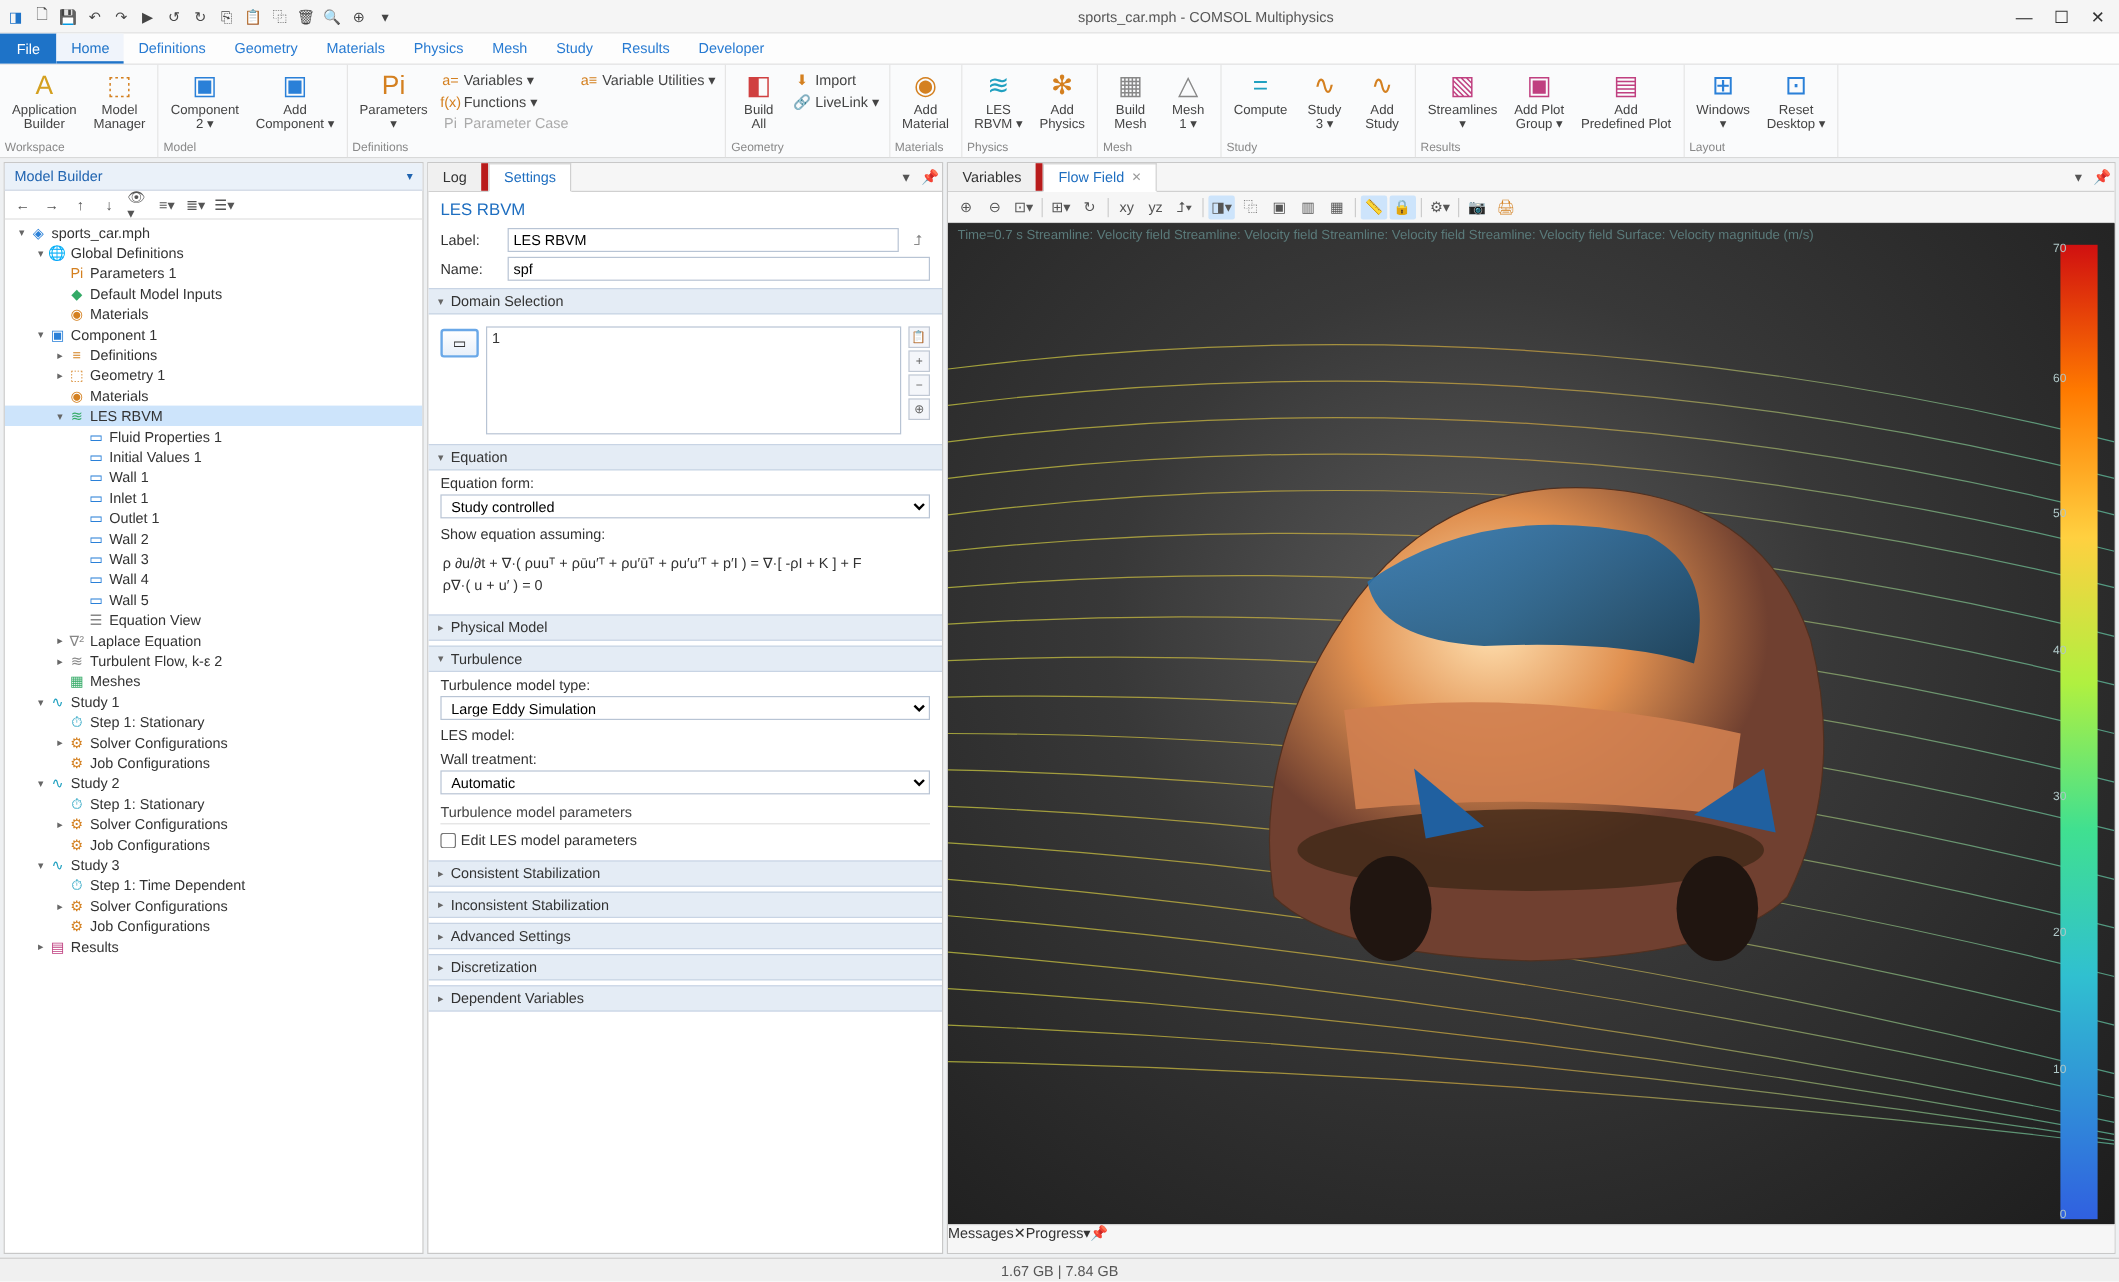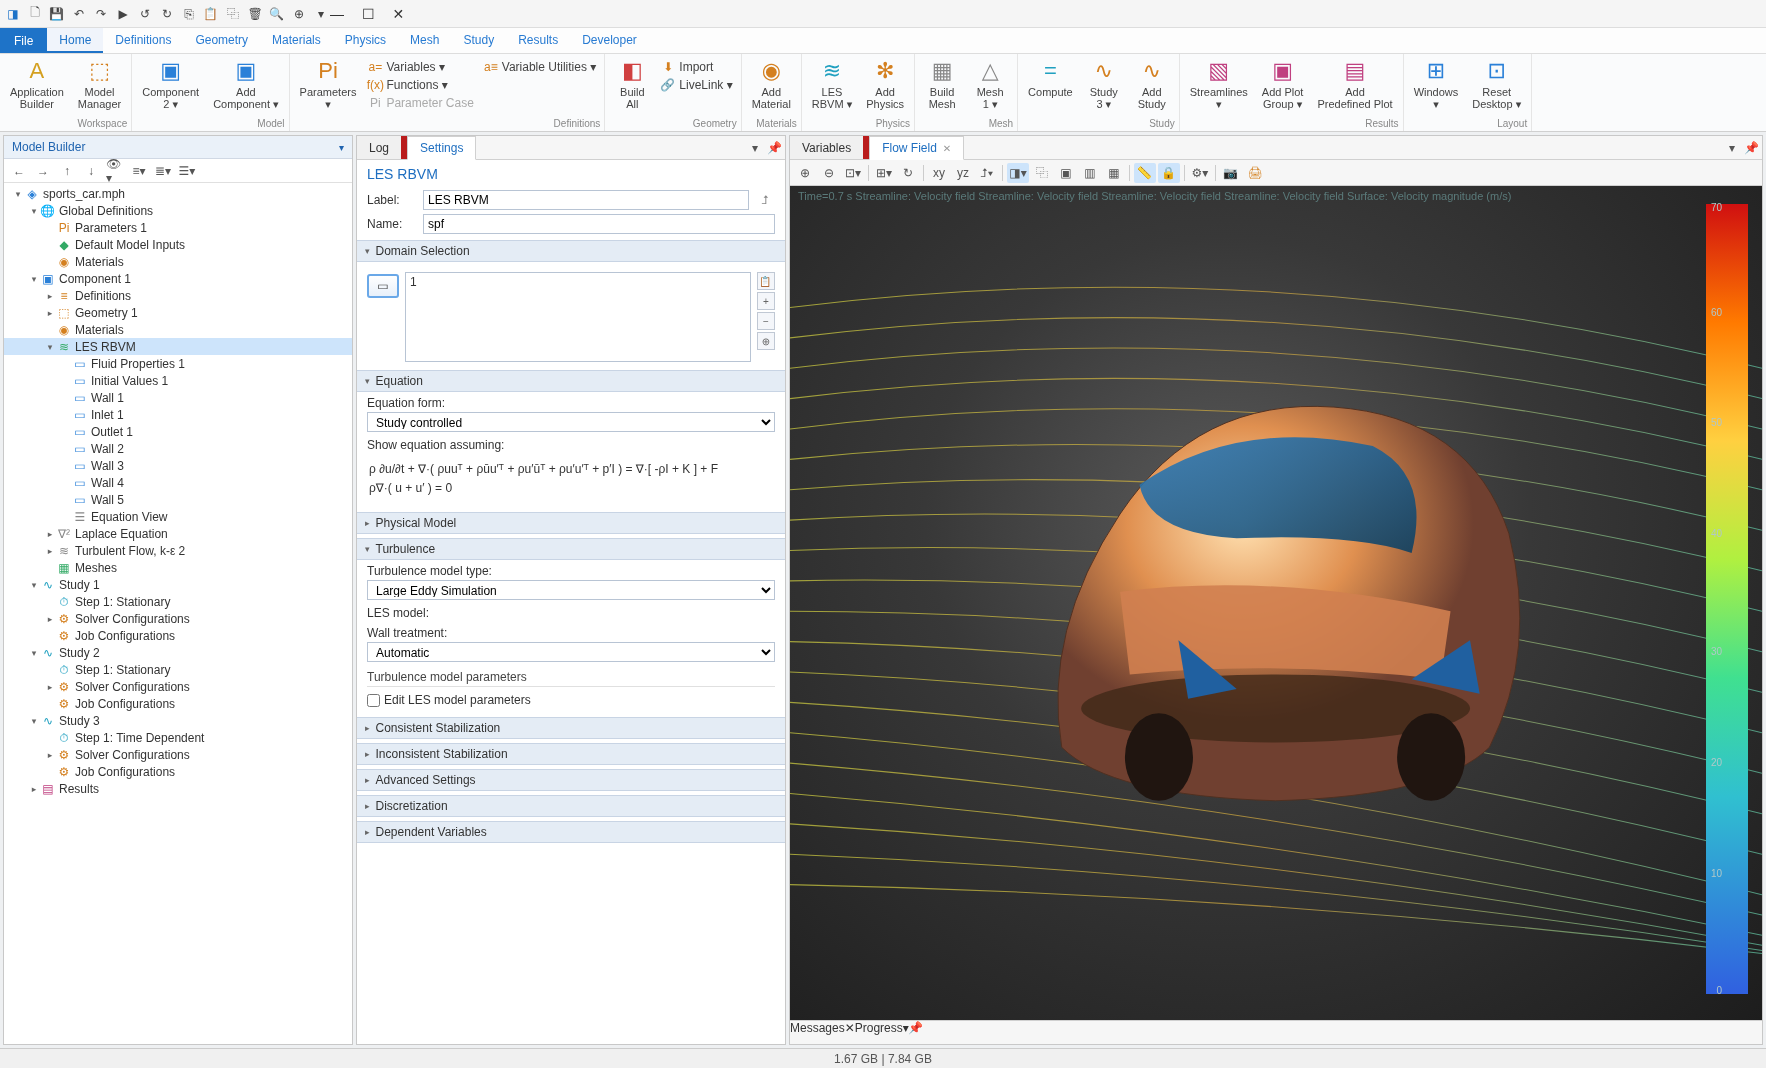--- a/index.html
+++ b/index.html
@@ -10,21 +10,21 @@
 .titlebar .title { flex: 1; text-align: center; color: #555; font-size: 12px; }
 .titlebar .winbtns { display: flex; gap: 18px; padding-right: 8px; }
 .titlebar .winbtns span { cursor: pointer; font-size: 14px; }
 .menubar { height: 26px; background: #fdfdfd; display: flex; align-items: stretch; border-bottom: 1px solid #ddd; }
 .menubar .filetab { background: #1e73c8; color: #fff; padding: 0 14px; display: flex; align-items: center; font-size: 12px; cursor: pointer; }
 .menubar .mtab { padding: 0 12px; display: flex; align-items: center; color: #287bd2; font-size: 12px; cursor: pointer; border-bottom: 2px solid transparent; }
 .menubar .mtab.active { color: #1e73c8; border-bottom: 2px solid #1e73c8; background: #f0f4fb; }
 .ribbon { height: 78px; background: #fafbfc; display: flex; align-items: stretch; border-bottom: 1px solid #d0d0d0; }
 .ribgrp { display: flex; flex-direction: column; border-right: 1px solid #e5e5e5; padding: 2px 4px 0 4px; }
 .ribgrp .row { display: flex; gap: 2px; flex: 1; align-items: flex-start; }
-.ribgrp .lbl { font-size: 10px; color: #888; text-align: right; padding-bottom: 2px; }
+.ribgrp .lbl { font-size: 10px; color: #888; text-align: left; padding-bottom: 2px; }
 .bigbtn { display: flex; flex-direction: column; align-items: center; justify-content: flex-start; padding: 2px 6px; min-width: 46px; cursor: pointer; border-radius: 2px; }
 .bigbtn .ic { width: 26px; height: 26px; display: flex; align-items: center; justify-content: center; font-size: 22px; }
 .bigbtn .tx { font-size: 11px; color: #444; text-align: center; line-height: 1.1; margin-top: 2px; white-space: pre; }
 .smlbtn { display: flex; align-items: center; gap: 4px; padding: 1px 4px; cursor: pointer; font-size: 11px; color: #444; height: 18px; }
 .smlbtn .ic { width: 14px; height: 14px; display: flex; align-items: center; justify-content: center; }
 .stack { display: flex; flex-direction: column; gap: 0; padding-top: 2px; }
 .workspace { flex: 1; display: flex; min-height: 0; background: #eef0f2; padding: 3px; gap: 3px; }
 .panel { background: #fff; border: 1px solid #c8c8c8; display: flex; flex-direction: column; }
 .panel.left { width: 350px; }
 .panel.mid { width: 430px; }
@@ -55,21 +55,21 @@
 .selbox { border: 1px solid #b8c4d4; height: 90px; background: #fff; padding: 2px 4px; font-size: 12px; position: relative; }
 .selbox .val { position: absolute; left: 4px; top: 2px; }
 .smallsel { width: 100%; border: 1px solid #b8c4d4; padding: 2px 4px; font-size: 12px; height: 20px; background: #fff; }
 .eqimg { font-family: 'Cambria Math', serif; font-size: 13px; padding: 6px 2px; line-height: 1.6; }
 .chk { display: flex; align-items: center; gap: 4px; padding: 2px 0; }
 .graphics { flex: 1; position: relative; background: #2a2a2a; display: flex; flex-direction: column; }
 .gtoolbar { height: 26px; background: #f6f6f6; border-bottom: 1px solid #d0d0d0; display: flex; align-items: center; gap: 2px; padding: 0 4px; }
 .gtoolbar .gbtn { width: 22px; height: 20px; display: flex; align-items: center; justify-content: center; cursor: pointer; color: #555; border-radius: 2px; }
 .gtoolbar .sep { width: 1px; height: 16px; background: #ccc; margin: 0 2px; }
 .viewport { flex: 1; position: relative; background: radial-gradient(ellipse at 45% 40%, #5a5a5a 0%, #383838 40%, #1d1d1d 100%); overflow: hidden; }
-.legend { position: absolute; right: 14px; top: 18px; bottom: 26px; width: 42px; background: linear-gradient(to bottom, #d01010 0%, #ff7a00 15%, #ffd040 30%, #b0f040 45%, #40e090 60%, #30c0d0 75%, #3060e0 100%); margin-left: 33px; }
+.legend { position: absolute; right: 14px; top: 18px; bottom: 4px; width: 31px; background: linear-gradient(to bottom, #d01010 0%, #ff7a00 15%, #ffd040 30%, #b0f040 45%, #40e090 60%, #30c0d0 75%, #3060e0 100%); margin-left: 33px; }
 .legend .tick { position: absolute; right: 26px; font-size: 10px; color: #b0c8c8; }
 .annot { position: absolute; top: 4px; left: 8px; right: 60px; font-size: 11px; color: #5a7a7a; white-space: nowrap; overflow: hidden; }
 .car { position: absolute; left: 20%; top: 15%; width: 60%; height: 65%; }
 .car svg { width: 100%; height: 100%; }
 .streams { position: absolute; inset: 0; }
 .statusbar { height: 20px; background: #f0f0f0; border-top: 1px solid #ccc; display: flex; align-items: center; justify-content: center; font-size: 11px; color: #555; }
 .bottomtabs { height: 24px; background: #f6f6f6; border-top: 1px solid #d0d0d0; display: flex; }
 .iconbtn { width: 20px; height: 20px; display: flex; align-items: center; justify-content: center; cursor: pointer; }
 .sidebtns { position: absolute; right: 2px; top: 0; display: flex; flex-direction: column; gap: 2px; }
 .sidebtns .sb { width: 18px; height: 18px; border: 1px solid #c0c8d4; background: #f4f6fa; display: flex; align-items: center; justify-content: center; font-size: 10px; color: #666; cursor: pointer; }
@@ -90,20 +90,21 @@
     <span class="qbtn">↺</span>
     <span class="qbtn">↻</span>
     <span class="qbtn">⎘</span>
     <span class="qbtn">📋</span>
     <span class="qbtn">⿻</span>
     <span class="qbtn">🗑</span>
     <span class="qbtn">🔍</span>
     <span class="qbtn">⊕</span>
     <span class="qbtn">▾</span>
   </div>
+  <div class="title">sports_car.mph - COMSOL Multiphysics</div>
   <div class="winbtns">
     <span>—</span>
     <span>☐</span>
     <span>✕</span>
   </div>
 </div>
 
 <div class="menubar">
   <div class="filetab">File</div>
   <div class="mtab active">Home</div>

